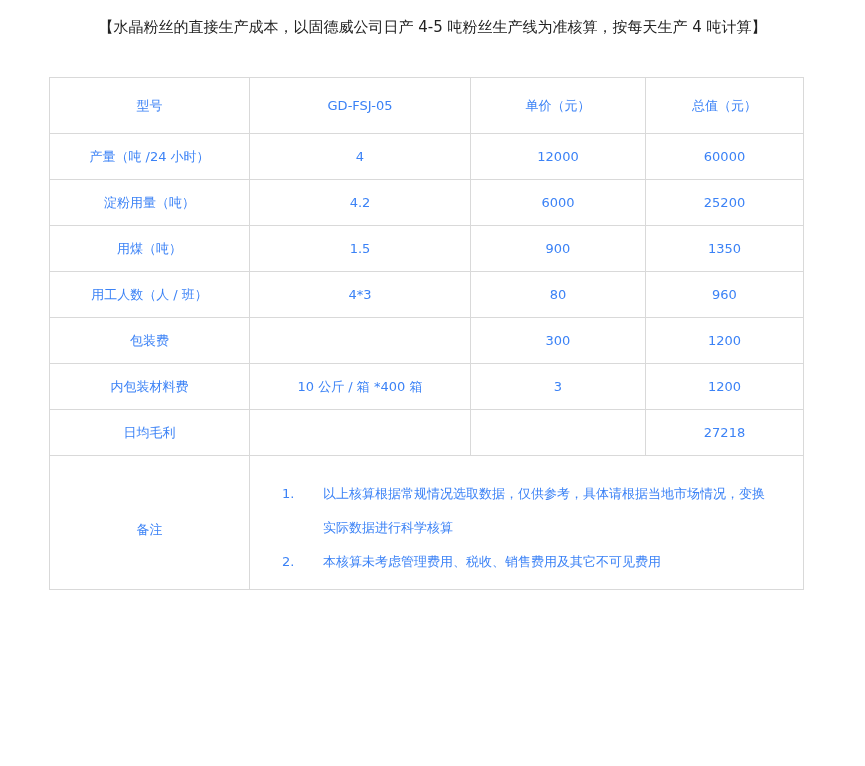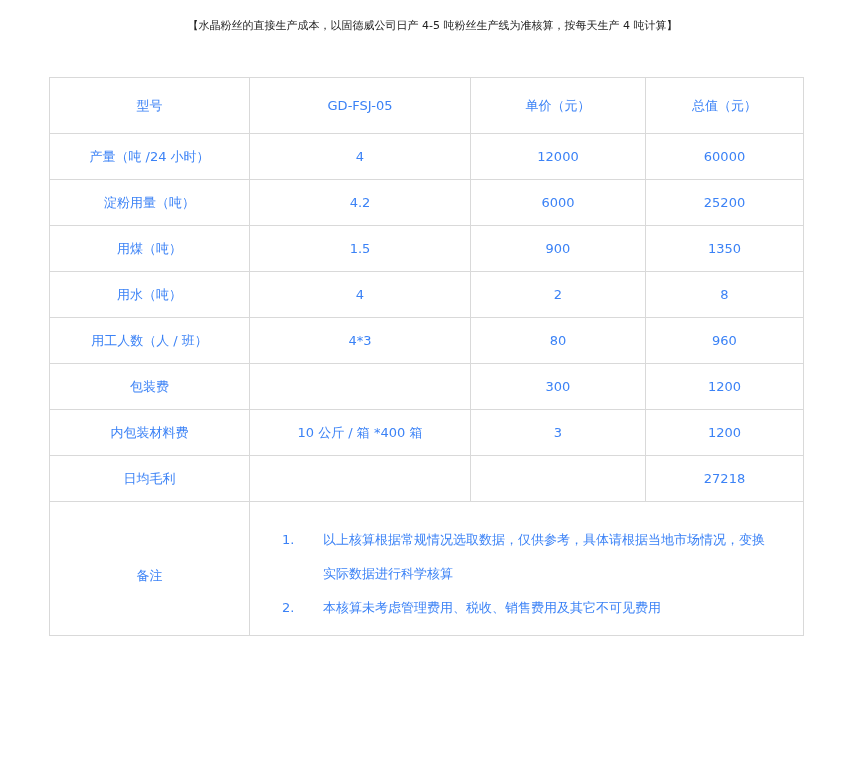--- a/index.html
+++ b/index.html
@@ -3,21 +3,21 @@
 <meta charset="utf-8">
 <style>
   html, body { margin: 0; padding: 0; background: #ffffff; }
   body {
     width: 865px; height: 766px; position: relative; overflow: hidden;
     font-family: "DejaVu Sans", "Liberation Sans", sans-serif;
     color: #333333;
   }
   .title {
     position: absolute; left: 0; top: 18px; width: 865px;
-    text-align: center; font-size: 11px; color: #222222; letter-spacing: 0;
+    text-align: center; font-size: 15px; color: #222222; letter-spacing: 0;
   }
   table.cost {
     position: absolute; left: 49px; top: 77px;
     border-collapse: collapse; table-layout: fixed;
     width: 754px; font-size: 13px;
   }
   table.cost td {
     border: 1px solid #d9d9d9; text-align: center; vertical-align: middle;
     padding: 0; color: #3b82f6;
   }
@@ -61,26 +61,20 @@
       <td>6000</td>
       <td>25200</td>
     </tr>
     <tr class="row">
       <td>用煤（吨）</td>
       <td>1.5</td>
       <td>900</td>
       <td>1350</td>
     </tr>
     <tr class="row">
-      <td>用水（吨）</td>
-      <td>4</td>
-      <td>2</td>
-      <td>8</td>
-    </tr>
-    <tr class="row">
       <td>用工人数（人 / 班）</td>
       <td>4*3</td>
       <td>80</td>
       <td>960</td>
     </tr>
     <tr class="row">
       <td>包装费</td>
       <td></td>
       <td>300</td>
       <td>1200</td>

